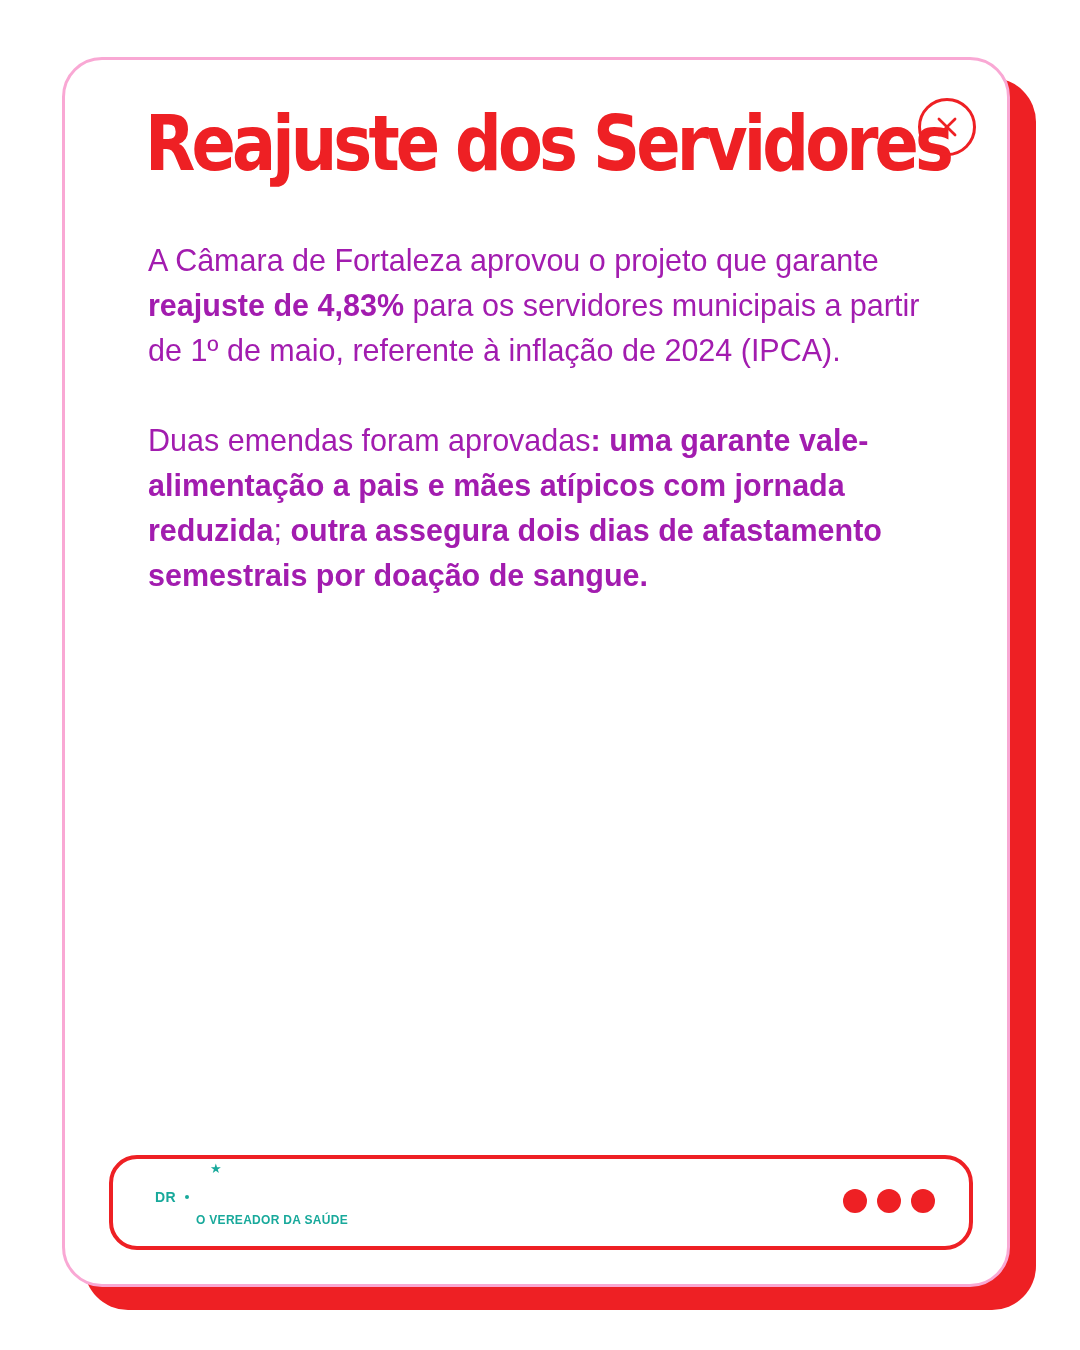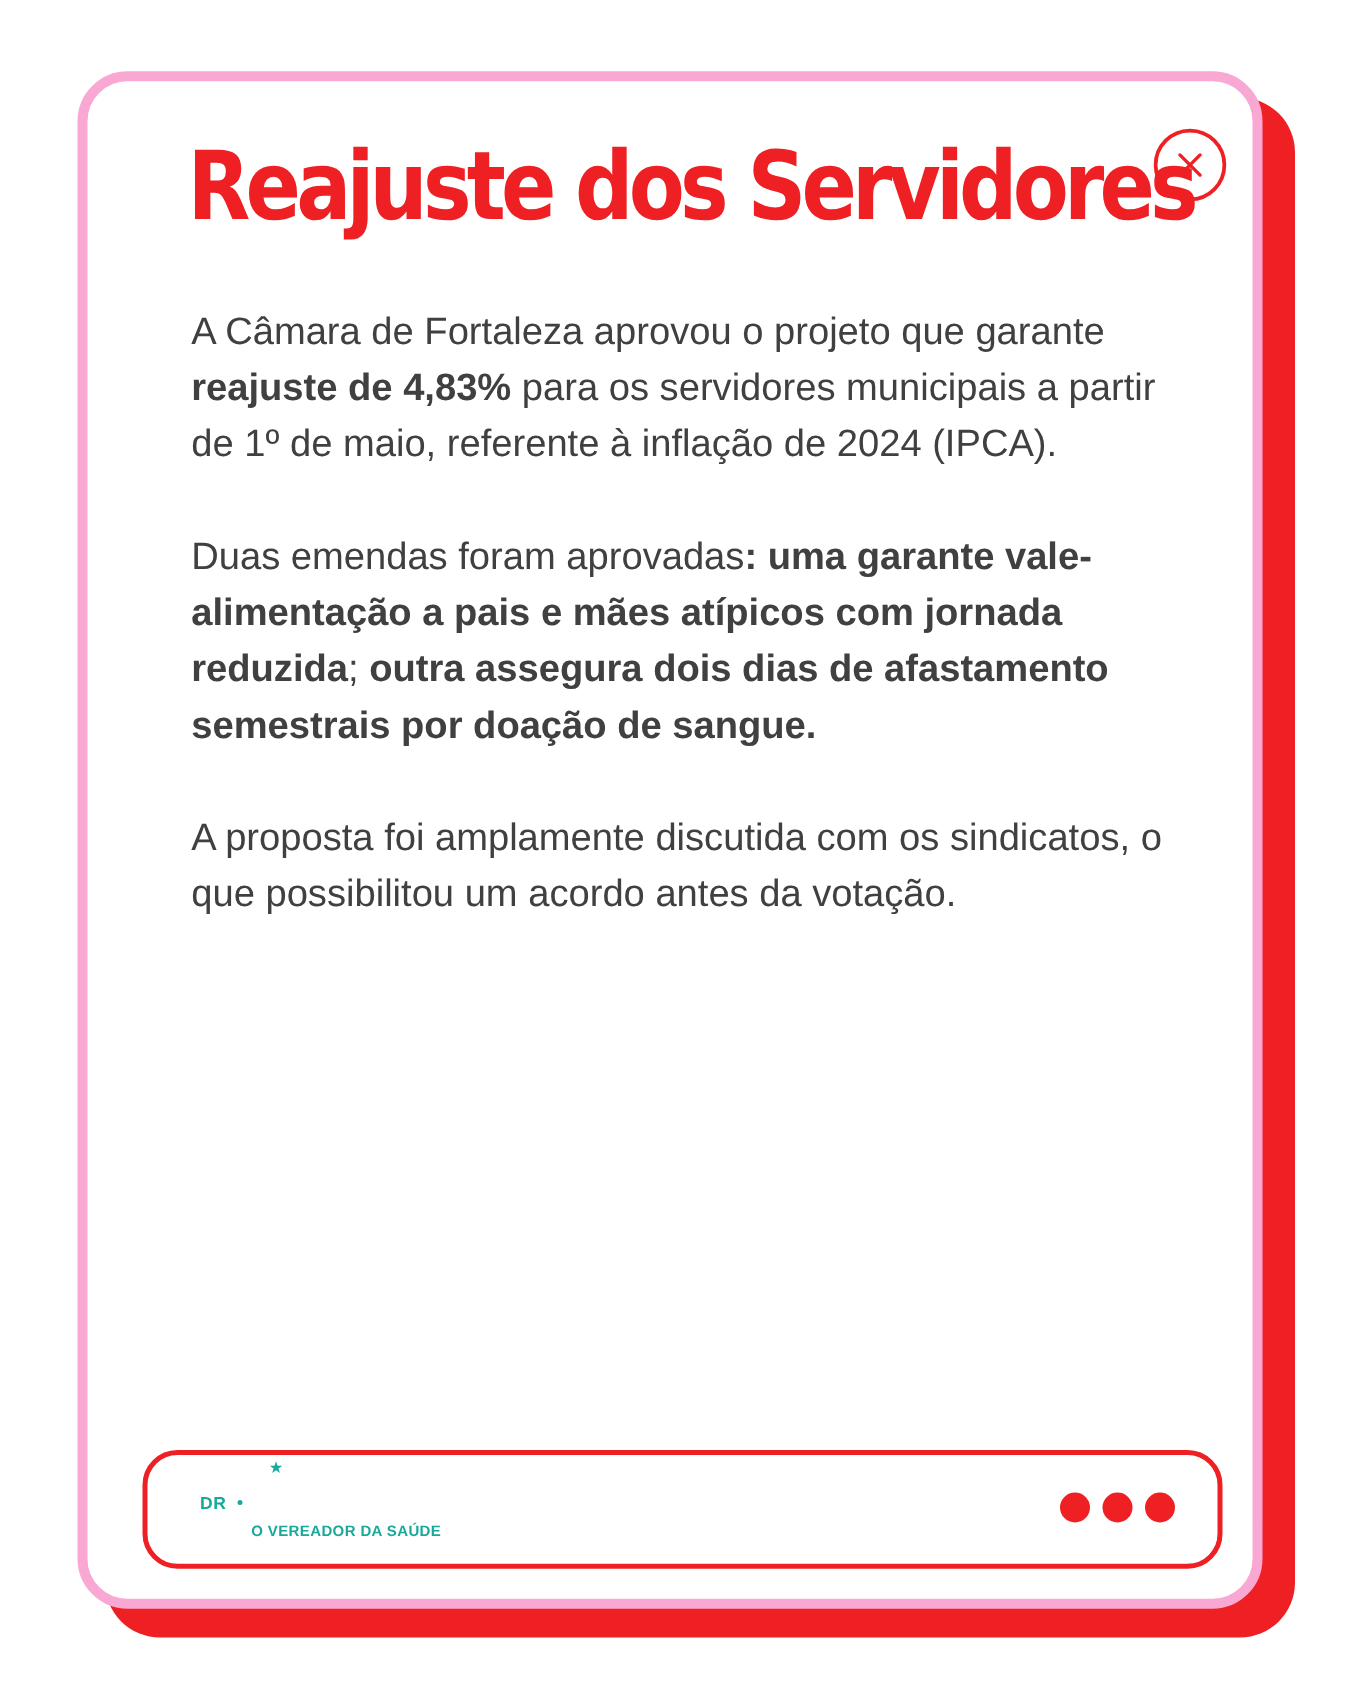--- a/index.html
+++ b/index.html
@@ -15,21 +15,21 @@
       left: 84px; top: 78px;
       width: 952px; height: 1232px;
       background: #ee2024;
       border-radius: 44px;
     }
     .card {
       position: absolute;
       left: 62px; top: 57px;
       width: 948px; height: 1230px;
       background: #ffffff;
-      border: 8px solid #f9a8d4;
+      border: 3px solid #f9a8d4;
       border-radius: 40px;
       box-sizing: border-box;
     }
     .title {
       position: absolute;
       left: 80px; top: 42px;
       margin: 0;
       color: #ee2024;
       font-family: "DejaVu Sans", sans-serif;
       font-weight: bold;
@@ -47,21 +47,21 @@
       border: 3px solid #ee2024;
       border-radius: 50%;
       box-sizing: border-box;
       cursor: pointer;
     }
     .close-btn svg { position: absolute; left: 0; top: 0; width: 100%; height: 100%; }
     .body-text {
       position: absolute;
       left: 83px; top: 178px;
       width: 800px;
-      color: #404040;
+      color: #a21caf;
       font-size: 30.5px;
       line-height: 45px;
     }
     .body-text p { margin: 0 0 45px 0; }
     .body-text b { font-weight: bold; }
     .footer {
       position: absolute;
       left: 44px; top: 1095px;
       width: 864px; height: 95px;
       border: 4px solid #ee2024;
@@ -119,21 +119,20 @@
   <div class="close-btn">
     <svg viewBox="0 0 58 58">
       <line x1="20" y1="20" x2="38" y2="38" stroke="#ee2024" stroke-width="3" stroke-linecap="round"></line>
       <line x1="38" y1="20" x2="20" y2="38" stroke="#ee2024" stroke-width="3" stroke-linecap="round"></line>
     </svg>
   </div>
 
   <div class="body-text">
     <p><span>A Câmara de Fortaleza aprovou o projeto que garante </span><b>reajuste de 4,83%</b><span> para os servidores municipais a partir de 1º de maio, referente à inflação de 2024 (IPCA).</span></p>
     <p><span>Duas emendas foram aprovadas</span><b>: uma garante vale-alimentação a pais e mães atípicos com jornada reduzida</b><span>; </span><b>outra assegura dois dias de afastamento semestrais por doação de sangue.</b></p>
-    <p><span>A proposta foi amplamente discutida com os sindicatos, o que possibilitou um acordo antes da votação.</span></p>
   </div>
 
   <div class="footer">
     <div class="logo">
       <span class="logo-dr">DR</span>
       <span class="logo-dot"></span>
       <span class="logo-star">★</span>
       <span class="logo-tagline">O VEREADOR DA SAÚDE</span>
     </div>
     <div class="dots">

